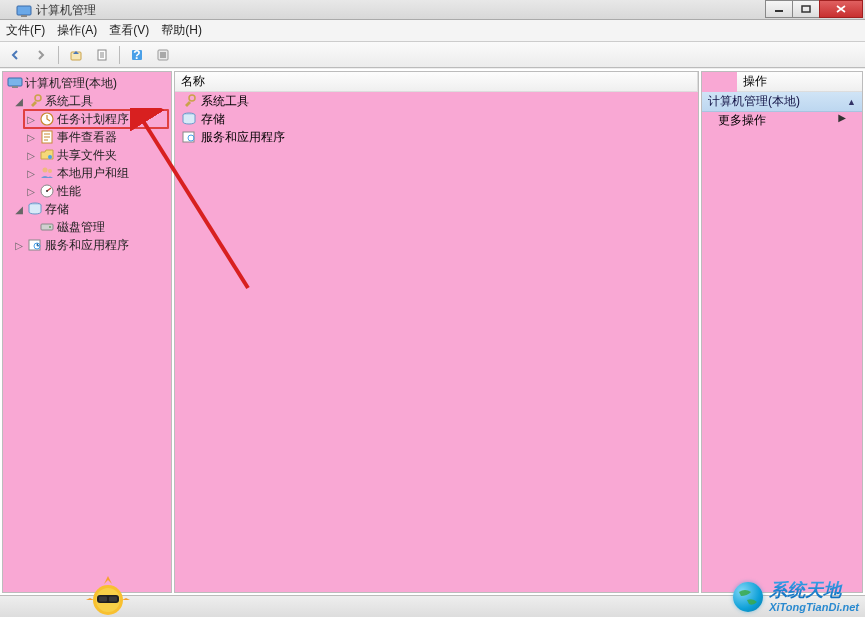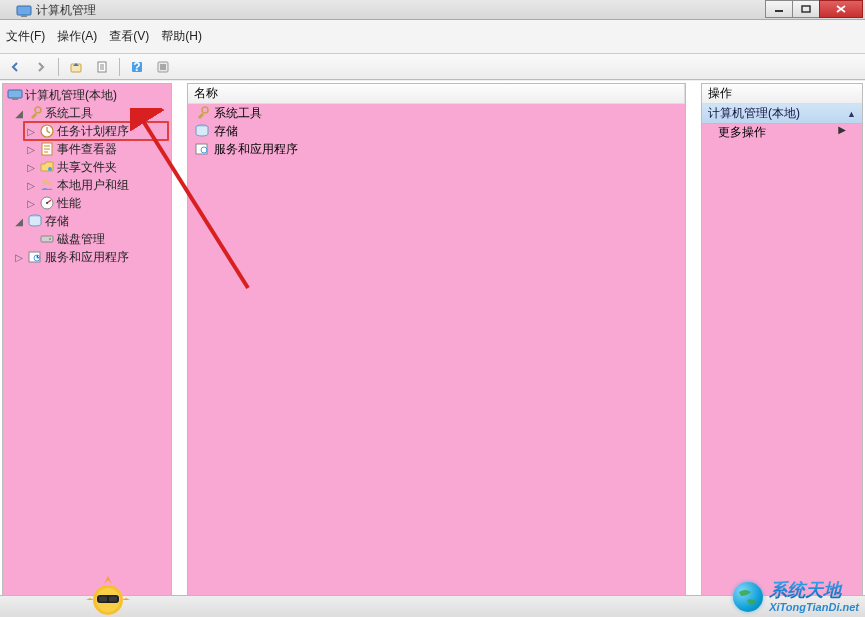--- a/index.html
+++ b/index.html
@@ -6,49 +6,49 @@
 body { width: 865px; height: 617px; background: #fff; position: relative; overflow: hidden; }
 
 .titlebar { height: 20px; background: linear-gradient(to bottom, #e8e8e8, #d8d8d8); display: flex; align-items: flex-end; padding: 0 16px; border-bottom: 1px solid #aaa; }
 .titlebar .icon { width: 16px; height: 16px; margin-right: 4px; display: inline-flex; align-items: center; justify-content: center; }
 .titlebar .title { flex: 1; color: #333; }
 .winbtns { position: absolute; top: 0; right: 2px; display: flex; }
 .winbtn { width: 28px; height: 18px; border: 1px solid #888; background: linear-gradient(to bottom, #f6f6f6, #ddd); display: flex; align-items: center; justify-content: center; margin-left: -1px; }
 .winbtn.close { background: linear-gradient(to bottom, #e06060, #c83030); border-color: #a02020; color: #fff; width: 44px; }
 .winbtn svg { width: 10px; height: 8px; }
 
-.menubar { height: 34px; display: flex; align-items: center; padding: 0 6px; gap: 12px; border-bottom: 1px solid #ccc; background: #f4f4f4; }
+.menubar { height: 22px; display: flex; align-items: center; padding: 0 6px; gap: 12px; border-bottom: 1px solid #ccc; background: #f4f4f4; }
 .menubar .menuitem { color: #222; cursor: default; }
 
 .toolbar { height: 26px; display: flex; align-items: center; padding: 2px 4px; gap: 4px; border-bottom: 1px solid #bbb; background: linear-gradient(to bottom, #fafafa, #ececec); }
 .toolbar .tbtn { width: 22px; height: 20px; border: 1px solid transparent; border-radius: 2px; display: flex; align-items: center; justify-content: center; }
 .toolbar .sep { width: 1px; height: 18px; background: #bbb; margin: 0 2px; }
 
 .client { display: flex; height: calc(100% - 20px - 22px - 26px - 22px); border-top: 1px solid #eee; }
 .panel { border: 1px solid #bcbcbc; background: #f9a8d4; }
 .left { width: 170px; margin: 2px 1px 2px 2px; overflow: auto; }
-.mid { flex: 1; margin: 2px 14px; overflow: auto; }
+.mid { flex: 1; margin: 2px 1px; overflow: auto; }
 .right { width: 162px; margin: 2px 2px 2px 1px; overflow: auto; }
 
 .colhdr { height: 20px; border-bottom: 1px solid #ddd; display: flex; align-items: center; padding: 0 6px; background: linear-gradient(to bottom, #fdfdfd, #efefef); border-right: 1px solid #ddd; }
 
 .tree { padding: 2px 0; }
 .tree .row { display: flex; align-items: center; height: 18px; white-space: nowrap; cursor: default; }
 .tree .row.highlighted { border: 2px solid #e04040; border-radius: 1px; margin: -1px 2px -1px 20px; padding-left: 0; height: 20px; }
 .tree .twisty { width: 12px; display: inline-flex; justify-content: center; color: #666; font-size: 10px; }
 .tree .ticon { width: 16px; height: 16px; margin: 0 2px; display: inline-flex; align-items: center; justify-content: center; }
 .tree .tlabel { color: #222; }
 .ind0 { padding-left: 2px; }
 .ind1 { padding-left: 10px; }
 .ind2 { padding-left: 22px; }
 
 .listpanel .row { display: flex; align-items: center; height: 18px; padding: 0 6px; cursor: default; }
 .listpanel .row .ticon { width: 16px; height: 16px; margin-right: 4px; display: inline-flex; align-items: center; justify-content: center; }
 
-.actions-hdr { height: 20px; border-bottom: 1px solid #ddd; display: flex; align-items: center; padding: 0 6px; background: linear-gradient(to bottom, #fdfdfd, #efefef); }
+.actions-hdr { height: 20px; border-bottom: 1px solid #ddd; display: flex; align-items: center; padding: 0 6px; background: linear-gradient(to bottom, #fdfdfd, #efefef); margin-left: 35px; }
 .action-section { background: linear-gradient(to bottom, #d0e4f6, #bdd7f0); height: 20px; display: flex; align-items: center; padding: 0 6px; border-bottom: 1px solid #a8c4e0; justify-content: space-between; color: #114; }
 .action-section .tri { font-size: 9px; color: #336; }
 .action-item { height: 20px; display: flex; padding: 0 16px; justify-content: space-between; cursor: default; }
 .action-item .arr { font-size: 10px; color: #333; }
 
 .bottom { position: absolute; bottom: 0; left: 0; right: 0; height: 22px; background: linear-gradient(to bottom, #eee, #ddd); border-top: 1px solid #bbb; }
 
 .watermark { position: absolute; right: 6px; bottom: 4px; display: flex; align-items: center; gap: 6px; }
 .watermark .globe { width: 30px; height: 30px; border-radius: 50%; background: radial-gradient(circle at 30% 30%, #7ed6f6, #0ea0d8 60%, #0678a8); position: relative; box-shadow: 0 0 4px rgba(0,140,200,.4); }
 .watermark .txt { line-height: 1.1; }

